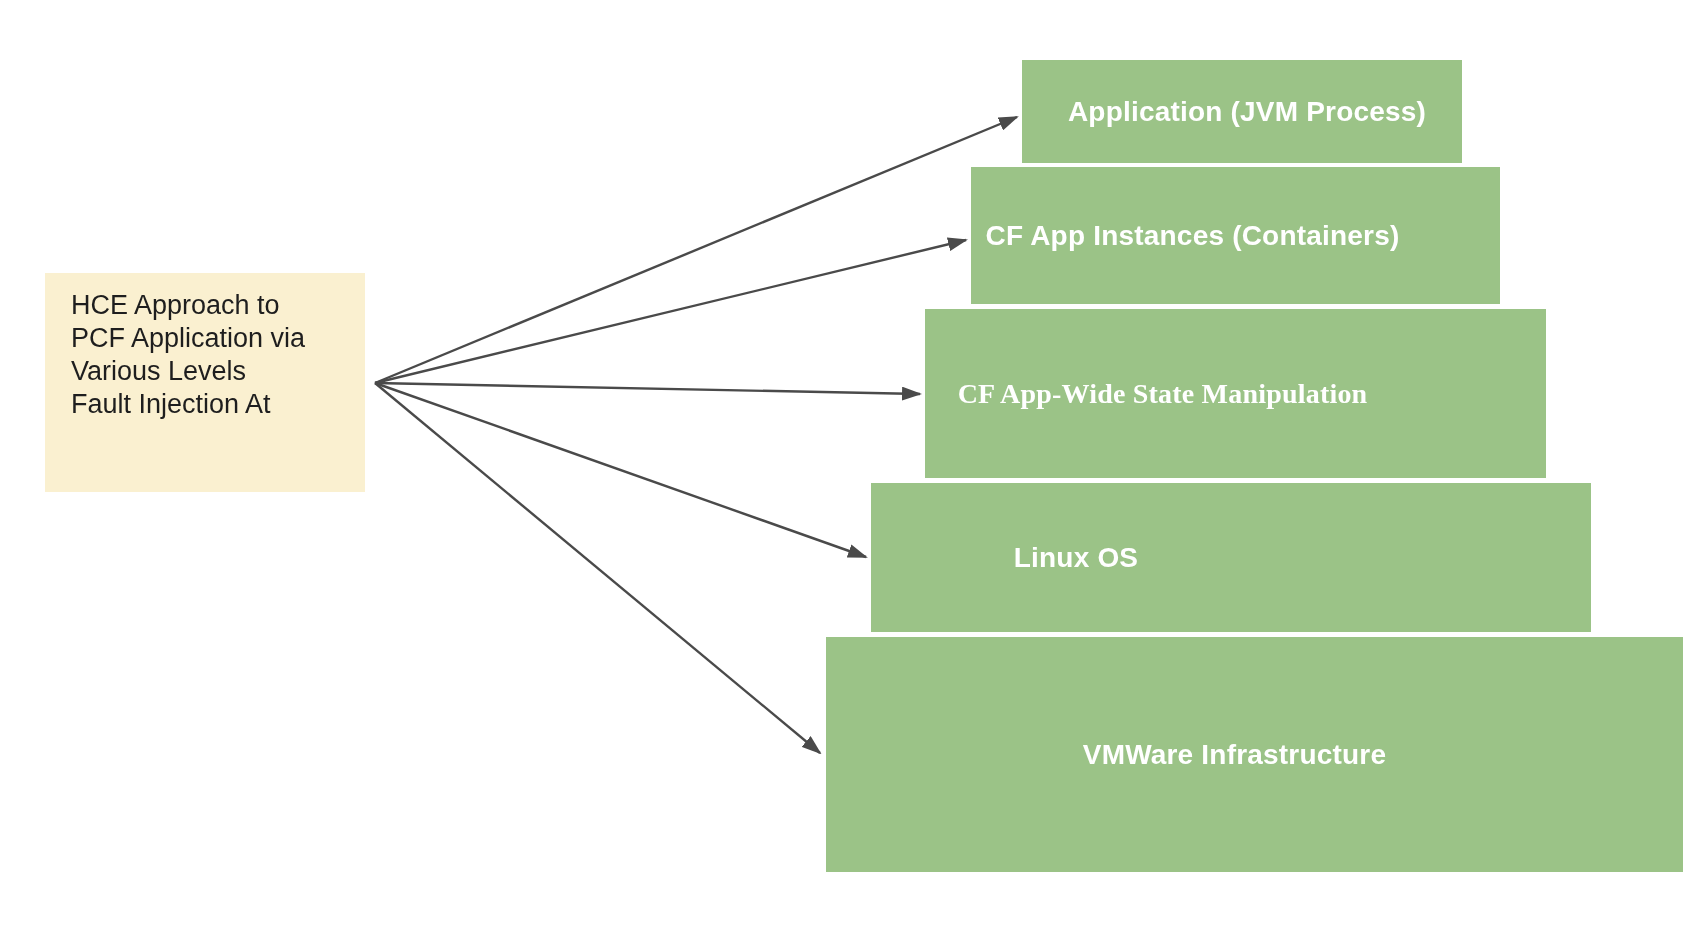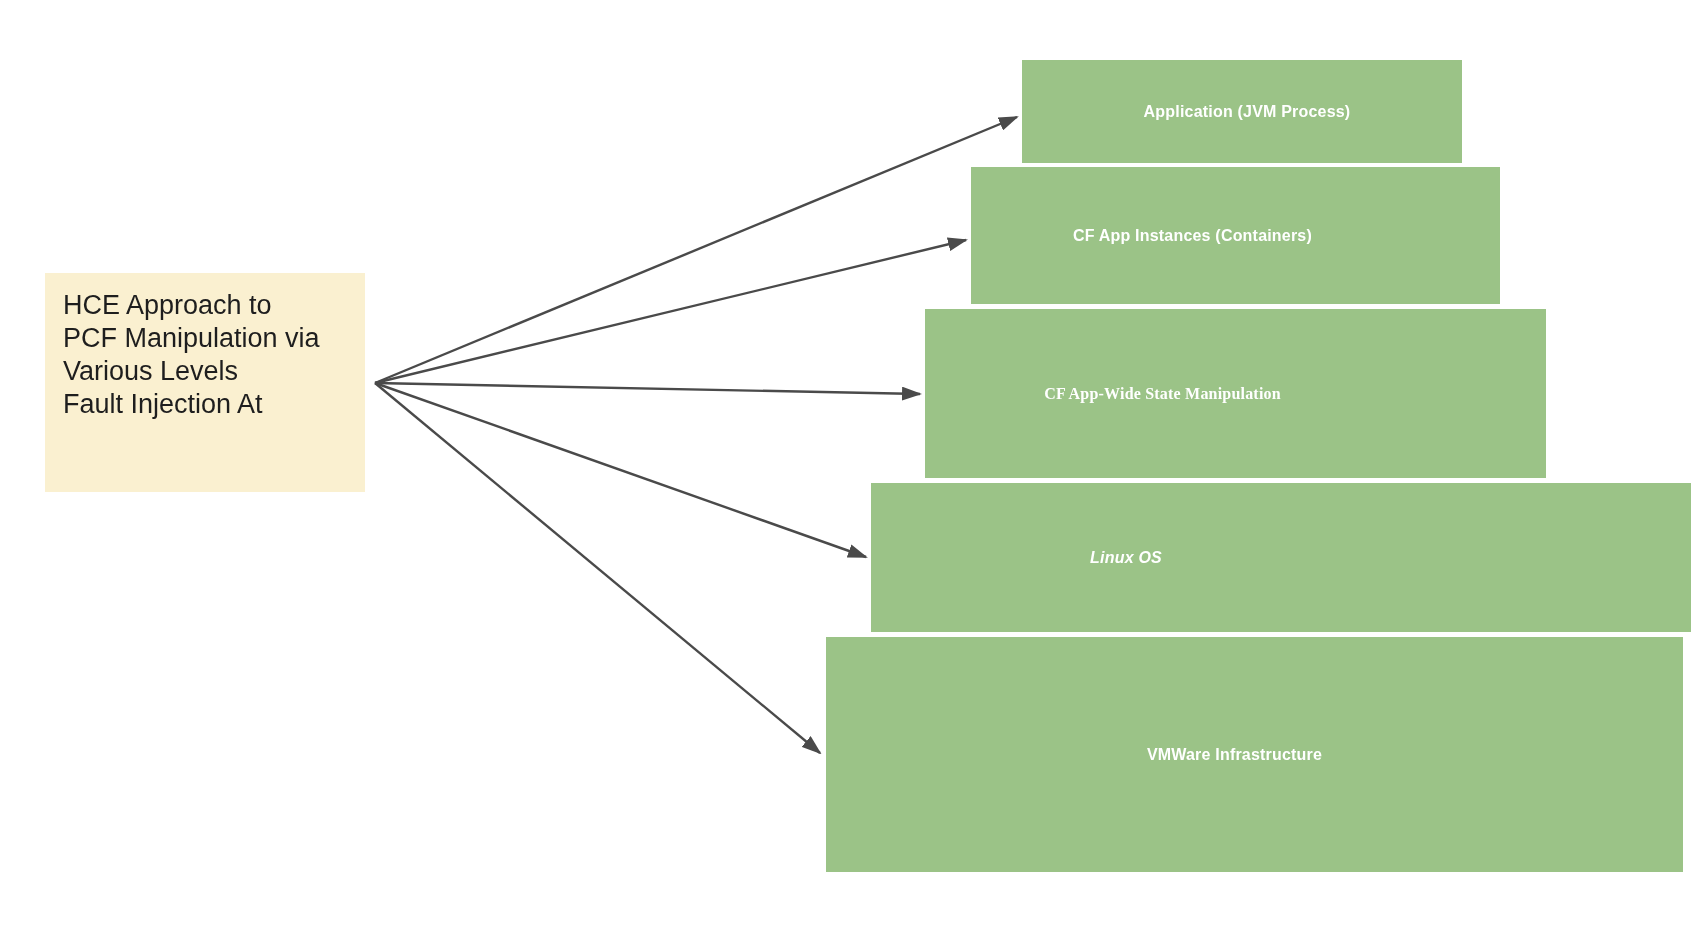--- a/index.html
+++ b/index.html
@@ -31,44 +31,44 @@
     fill:none;
   }
   .arrow-head{
     fill:var(--arrow);
   }
   .note{
     position:absolute;
     left:45px;top:273px;
     width:320px;height:219px;
     box-sizing:border-box;
-    padding:16px 18px;
+    padding:16px 26px;
     background:var(--cream);
     color:var(--note-text);
     font-size:27px;
     line-height:33px;
     font-weight:400;
   }
   .note-line{display:block;white-space:nowrap;}
   .level{
     position:absolute;
     background:var(--green);
     display:flex;
     align-items:center;
     justify-content:center;
     color:var(--level-text);
     font-weight:bold;
-    font-size:16px;
+    font-size:28px;
     letter-spacing:0.2px;
   }
   .level-label{white-space:nowrap;}
   .level-1{left:1022px;top:60px;width:440px;height:103px;}
   .level-2{left:971px;top:167px;width:529px;height:137px;}
   .level-3{left:925px;top:309px;width:621px;height:169px;}
-  .level-4{left:871px;top:483px;width:820px;height:149px;font-style:italic;}
+  .level-4{left:871px;top:483px;width:720px;height:149px;}
   .level-5{left:826px;top:637px;width:821px;height:235px;padding-left:36px;}
   .level-1 .level-label{transform:translateX(5px);}
   .level-2 .level-label{transform:translateX(-43px);}
   .level-3 .level-label{transform:translateX(-73px);font-family:Liberation Serif, serif;}
   .level-4 .level-label{transform:translateX(-155px);}
   .level-5 .level-label{transform:translateX(-38px);}
 </style>
 </head>
 <body>
 
@@ -82,21 +82,21 @@
     </defs>
     <line class="arrow-line" x1="375" y1="383" x2="1017" y2="117" marker-end="url(#ah)"></line>
     <line class="arrow-line" x1="375" y1="383" x2="966" y2="240" marker-end="url(#ah)"></line>
     <line class="arrow-line" x1="375" y1="383" x2="920" y2="394" marker-end="url(#ah)"></line>
     <line class="arrow-line" x1="375" y1="383" x2="866" y2="557" marker-end="url(#ah)"></line>
     <line class="arrow-line" x1="375" y1="383" x2="820" y2="753" marker-end="url(#ah)"></line>
   </svg>
 
   <div class="note">
     <span class="note-line">HCE Approach to</span>
-    <span class="note-line">PCF Manipulation via</span>
+    <span class="note-line">PCF Application via</span>
     <span class="note-line">Various Levels</span>
     <span class="note-line">Fault Injection At</span>
   </div>
 
   <div class="level level-1">
     <span class="level-label">Application (JVM Process)</span>
   </div>
 
   <div class="level level-2">
     <span class="level-label">CF App Instances (Containers)</span>

